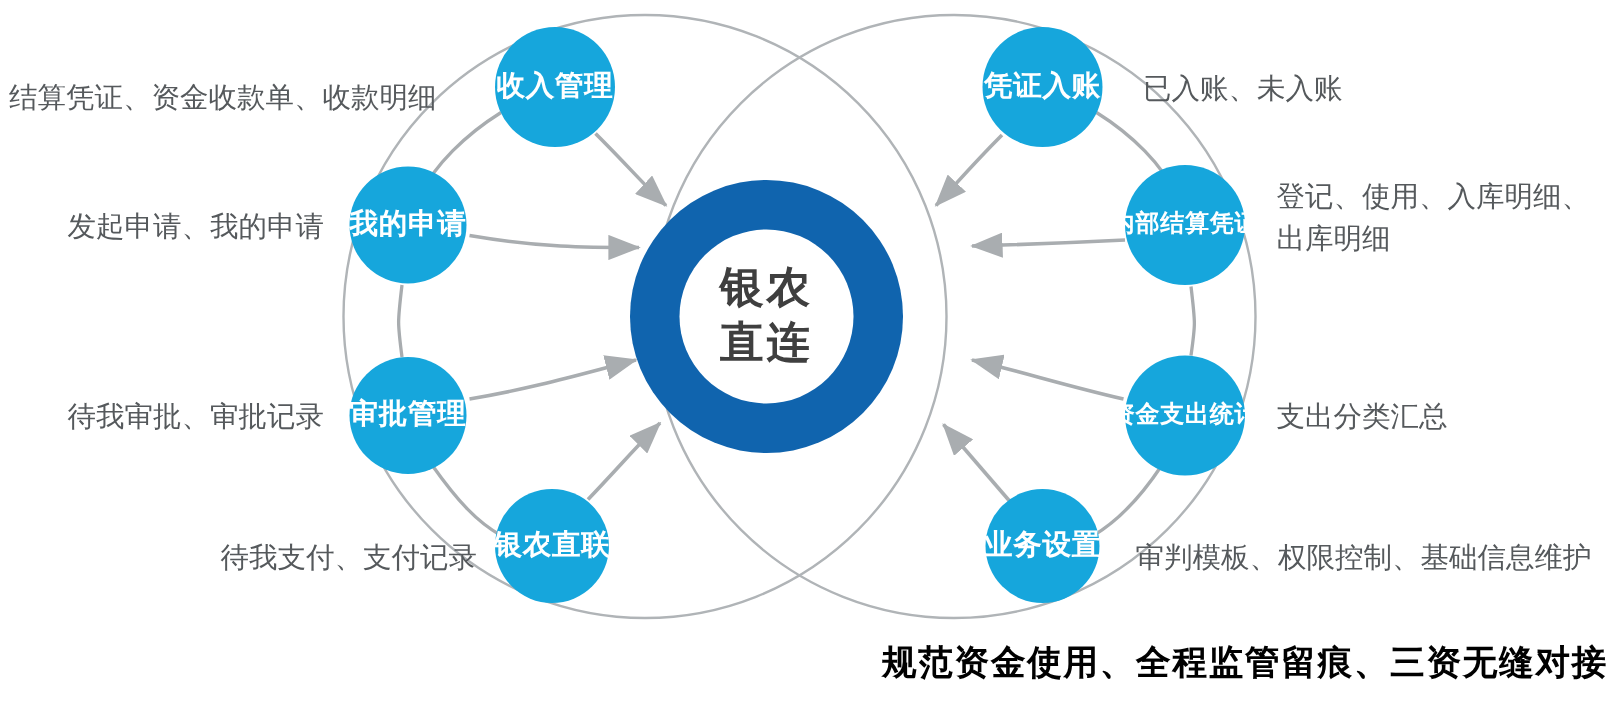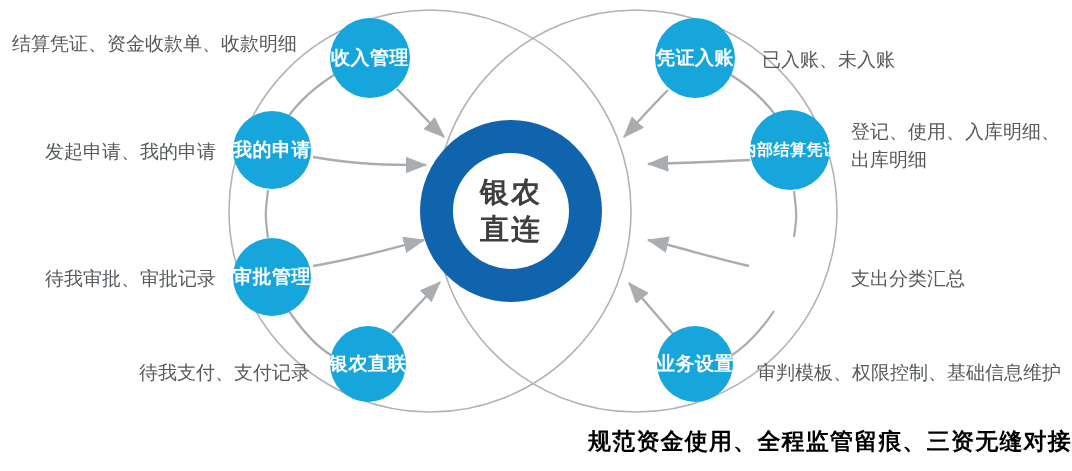--- a/index.html
+++ b/index.html
@@ -154,39 +154,44 @@
     <span class="ln">凭证</span>
     <span class="ln">入账</span>
   </div>
 
   <div class="node n-3line" style="left:750px;top:110px;width:80px;height:80px;">
     <span class="ln">内部</span>
     <span class="ln">结算</span>
     <span class="ln">凭证</span>
   </div>
 
+  <div class="node n-3line" style="left:750px;top:237px;width:80px;height:80px;">
+    <span class="ln">资金</span>
+    <span class="ln">支出</span>
+    <span class="ln">统计</span>
+  </div>
 
   <div class="node n-2line" style="left:657px;top:326px;width:76px;height:76px;">
     <span class="ln">业务</span>
     <span class="ln">设置</span>
   </div>
 
-  <div class="desc left" style="left:0px;top:30px;width:297px;">
+  <div class="desc left" style="left:0px;top:52px;width:297px;text-align:center;">
     <span class="ln">结算凭证、资金收款单、收款明细</span>
   </div>
 
   <div class="desc left" style="left:0px;top:138px;width:216px;">
     <span class="ln">发起申请、我的申请</span>
   </div>
 
   <div class="desc left" style="left:0px;top:265px;width:216px;">
     <span class="ln">待我审批、审批记录</span>
   </div>
 
-  <div class="desc left" style="left:0px;top:359px;width:310px;">
+  <div class="desc left" style="left:0px;top:359px;width:310px;padding-left:8px;">
     <span class="ln">待我支付、支付记录</span>
   </div>
 
   <div class="desc right" style="left:851px;top:118px;">
     <span class="ln">登记、使用、入库明细、</span>
     <span class="ln">出库明细</span>
   </div>
 
   <div class="desc right" style="left:762px;top:46px;">
     <span class="ln">已入账、未入账</span>

